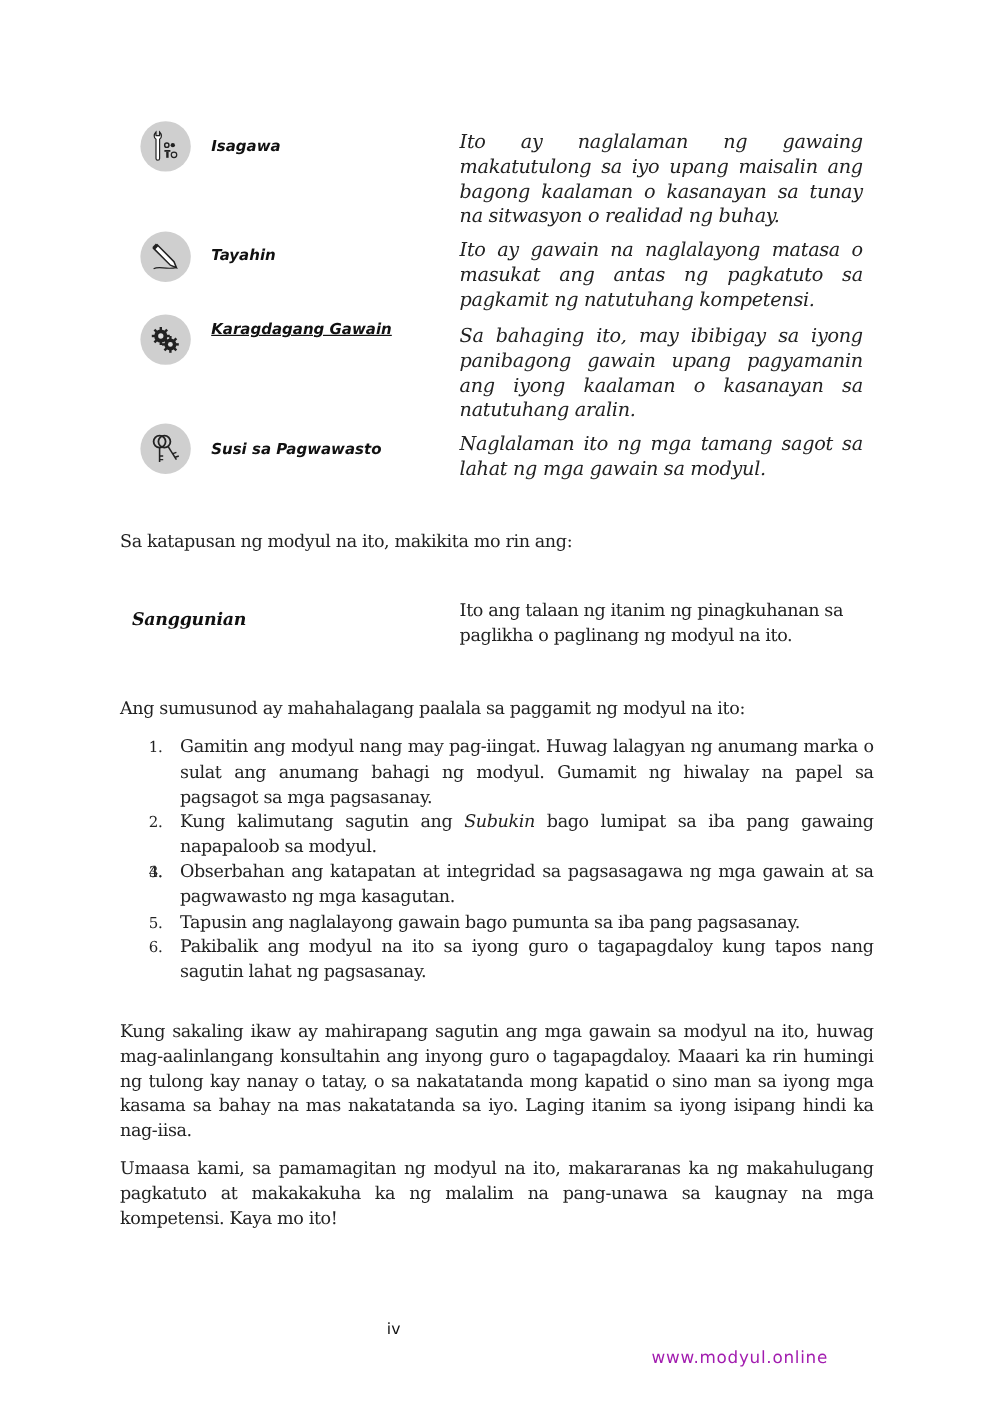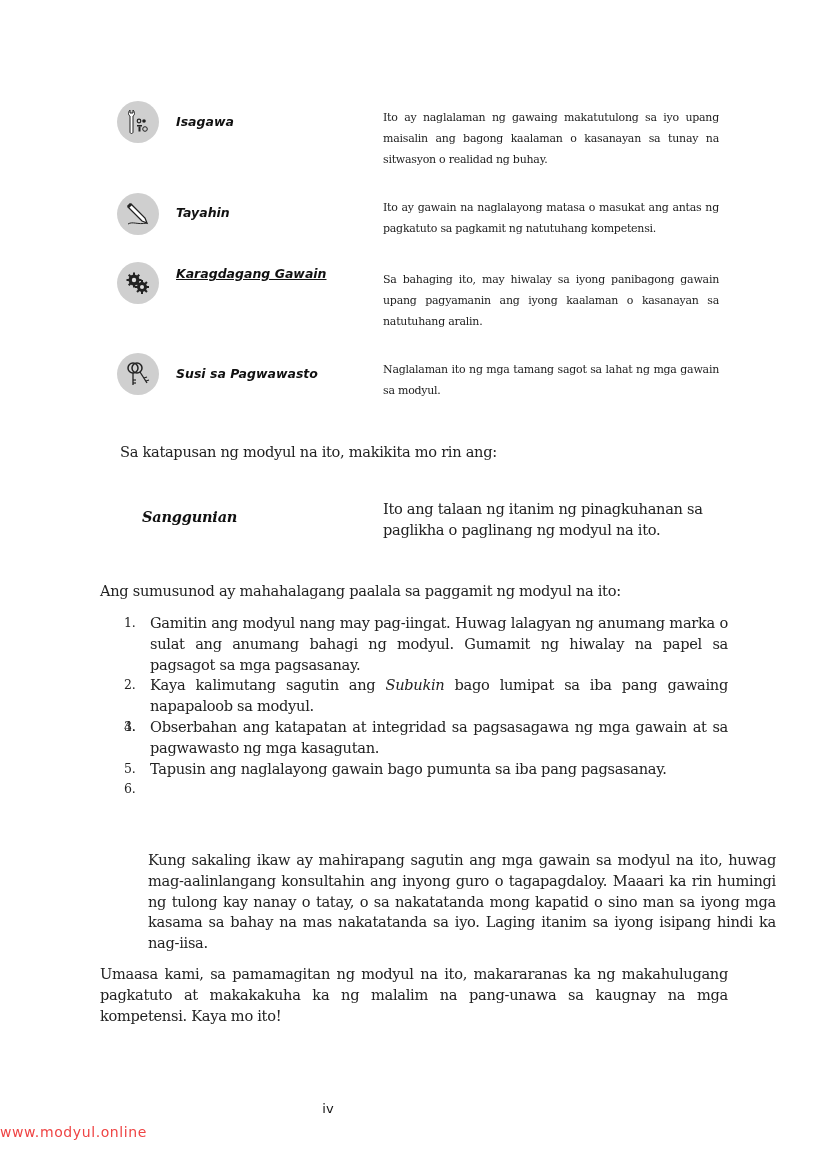--- a/index.html
+++ b/index.html
@@ -21,37 +21,37 @@
     }
     .icon-circle svg { width: 30px; height: 30px; }
     .icon-label {
       position: absolute; left: 76px;
       font-family: "DejaVu Sans", "Liberation Sans", sans-serif;
       font-style: italic; font-weight: bold; font-size: 12.5px;
       line-height: 15px; color: #111;
     }
     .icon-desc {
       position: absolute; left: 283px; width: 336px;
-      font-size: 11px; line-height: 20.8px; text-align: justify;
+      font-size: 16px; line-height: 20.8px; text-align: justify;
       color: #222;
       letter-spacing: -0.25px;
+      font-style: italic;
     }
 
     .para {
       position: absolute; left: 100px; width: 628px;
       font-size: 14.6px; line-height: 20.8px; text-align: justify;
       color: #222; letter-spacing: -0.3px;
     }
 
     .sang-label {
       position: absolute; left: 110px; top: 508px;
       font-family: "DejaVu Serif", "Liberation Serif", serif;
       font-style: italic; font-weight: bold; font-size: 14.5px; color: #111;
       letter-spacing: -0.2px;
-      margin-left: 32px;
     }
     .sang-desc {
       position: absolute; left: 383px; top: 499px; width: 340px;
       font-size: 14.6px; line-height: 20.8px; color: #222; letter-spacing: -0.3px;
     }
 
     .reminders {
       position: absolute; left: 118px; top: 613px; width: 610px;
       list-style: none;
     }
@@ -62,23 +62,23 @@
     }
     .reminders li .num {
       position: absolute; left: 6px; top: 0; font-size: 12.5px;
     }
 
     .page-number {
       position: absolute; left: 0; width: 656px; top: 1101px; text-align: center;
       font-family: "DejaVu Sans", "Liberation Sans", sans-serif; font-size: 13px; color: #111;
     }
     .watermark {
-      position: absolute; left: 0; width: 690px; top: 1124px; text-align: left;
+      position: absolute; left: 0; width: 690px; top: 1124px; text-align: right;
       font-family: "DejaVu Sans", "Liberation Sans", sans-serif; font-size: 14px;
-      color: #ef4444; letter-spacing: 0.6px;
+      color: #a21caf; letter-spacing: 0.6px;
     }
   </style>
 </head>
 <body>
 
 <div class="page">
 
   <div class="icon-row" style="top:100px;">
     <div class="icon-circle" style="top:1px;">
       <svg viewBox="0 0 30 30">
@@ -119,71 +119,72 @@
           <rect x="18" y="12" width="2" height="14"></rect>
           <rect x="12" y="18" width="14" height="2"></rect>
           <rect x="18" y="12" width="2" height="14" transform="rotate(45 19 19)"></rect>
           <rect x="18" y="12" width="2" height="14" transform="rotate(-45 19 19)"></rect>
         </g>
         <circle cx="11" cy="12" r="2.2" fill="#ddd"></circle>
         <circle cx="19" cy="19" r="2" fill="#ddd"></circle>
       </svg>
     </div>
     <div class="icon-label" style="top:4px;text-decoration:underline;">Karagdagang Gawain</div>
-    <div class="icon-desc" style="top:8px;">Sa bahaging ito, may hiwalay sa iyong panibagong gawain upang pagyamanin ang iyong kaalaman o kasanayan sa natutuhang aralin.</div>
+    <div class="icon-desc" style="top:8px;">Sa bahaging ito, may ibibigay sa iyong panibagong gawain upang pagyamanin ang iyong kaalaman o kasanayan sa natutuhang aralin.</div>
   </div>
 
   <div class="icon-row" style="top:352px;">
     <div class="icon-circle" style="top:1px;">
       <svg viewBox="0 0 30 30">
         <circle cx="10" cy="9" r="5" fill="none" stroke="#222" stroke-width="1.5"></circle>
         <circle cx="14" cy="9" r="5" fill="none" stroke="#222" stroke-width="1.5"></circle>
         <line x1="10" y1="14" x2="10" y2="26" stroke="#222" stroke-width="1.3"></line>
         <line x1="10" y1="21" x2="13" y2="21" stroke="#222" stroke-width="1.2"></line>
         <line x1="10" y1="24" x2="13" y2="24" stroke="#222" stroke-width="1.2"></line>
         <line x1="17" y1="13" x2="24" y2="24" stroke="#222" stroke-width="1.3"></line>
         <line x1="21" y1="19" x2="24" y2="18" stroke="#222" stroke-width="1.2"></line>
         <line x1="23" y1="22" x2="26" y2="21" stroke="#222" stroke-width="1.2"></line>
       </svg>
     </div>
     <div class="icon-label" style="top:14px;font-style:italic;">Susi sa Pagwawasto</div>
     <div class="icon-desc" style="top:8px;">Naglalaman ito ng mga tamang sagot sa lahat ng mga gawain sa modyul.</div>
   </div>
 
-  <div class="para" style="top:442px;margin-left:20px;">Sa katapusan ng modyul na ito, makikita mo rin ang:</div>
+  <div class="para" style="top:442px;">Sa katapusan ng modyul na ito, makikita mo rin ang:</div>
 
   <div class="sang-label">Sanggunian</div>
   <div class="sang-desc">Ito ang talaan ng itanim ng pinagkuhanan sa paglikha o paglinang ng modyul na ito.</div>
 
   <div class="para" style="top:581px;">Ang sumusunod ay mahahalagang paalala sa paggamit ng modyul na ito:</div>
 
   <ol class="reminders">
     <li>
       <span class="num">1.</span>
       <span>Gamitin ang modyul nang may pag-iingat. Huwag lalagyan ng anumang marka o sulat ang anumang bahagi ng modyul. Gumamit ng hiwalay na papel sa pagsagot sa mga pagsasanay.</span>
     </li>
     <li>
       <span class="num">2.</span>
-      <span>Kaya kalimutang sagutin ang </span><em>Subukin</em><span> bago lumipat sa iba pang gawaing napapaloob sa modyul.</span>
+      <span>Kung kalimutang sagutin ang </span><em>Subukin</em><span> bago lumipat sa iba pang gawaing napapaloob sa modyul.</span>
     </li>
     <li>
       <span class="num">3.</span>
     </li>
     <li>
       <span class="num">4.</span>
       <span>Obserbahan ang katapatan at integridad sa pagsasagawa ng mga gawain at sa pagwawasto ng mga kasagutan.</span>
     </li>
     <li>
       <span class="num">5.</span>
       <span>Tapusin ang naglalayong gawain bago pumunta sa iba pang pagsasanay.</span>
     </li>
     <li>
       <span class="num">6.</span>
+      <span>Pakibalik ang modyul na ito sa iyong guro o tagapagdaloy kung tapos nang sagutin lahat ng pagsasanay.</span>
     </li>
   </ol>
 
-  <div class="para" style="top:850px;margin-left:48px;">Kung sakaling ikaw ay mahirapang sagutin ang mga gawain sa modyul na ito, huwag mag-aalinlangang konsultahin ang inyong guro o tagapagdaloy. Maaari ka rin humingi ng tulong kay nanay o tatay, o sa nakatatanda mong kapatid o sino man sa iyong mga kasama sa bahay na mas nakatatanda sa iyo. Laging itanim sa iyong isipang hindi ka nag-iisa.</div>
+  <div class="para" style="top:850px;">Kung sakaling ikaw ay mahirapang sagutin ang mga gawain sa modyul na ito, huwag mag-aalinlangang konsultahin ang inyong guro o tagapagdaloy. Maaari ka rin humingi ng tulong kay nanay o tatay, o sa nakatatanda mong kapatid o sino man sa iyong mga kasama sa bahay na mas nakatatanda sa iyo. Laging itanim sa iyong isipang hindi ka nag-iisa.</div>
 
   <div class="para" style="top:964px;">Umaasa kami, sa pamamagitan ng modyul na ito, makararanas ka ng makahulugang pagkatuto at makakakuha ka ng malalim na pang-unawa sa kaugnay na mga kompetensi. Kaya mo ito!</div>
 
   <div class="page-number">iv</div>
   <div class="watermark">www.modyul.online</div>
 </div>
 
 </body></html>

